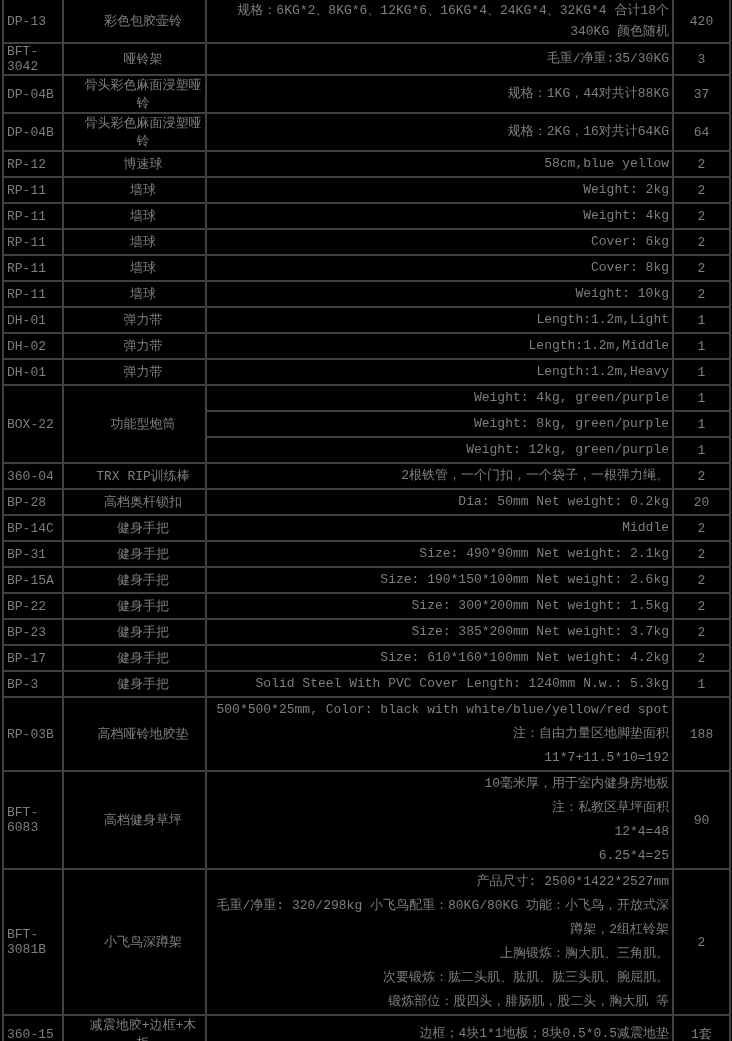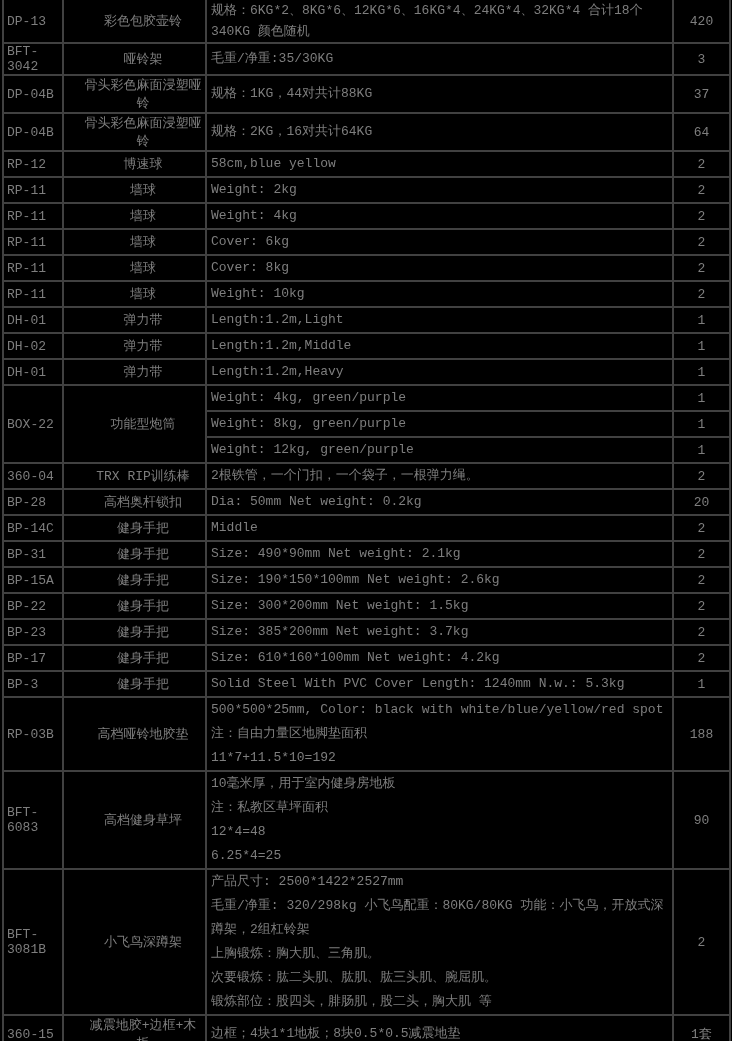--- a/index.html
+++ b/index.html
@@ -25,21 +25,21 @@
     border: 2px solid #414141;
     color: #7e7e7e;
     font-size: 13px;
     padding: 0 3px;
     vertical-align: middle;
     overflow: hidden;
     word-break: break-word;
   }
   td.c1 { text-align: left; }
   td.c2 { text-align: center; padding-left: 20px; }
-  td.c3 { text-align: left; padding-left: 4px; }
+  td.c3 { text-align: right; padding-left: 4px; }
   td.c4 { text-align: center; }
   .sl { line-height: 24px; }
   .sl.tight { line-height: 21px; }
   tr.std  { height: 24px; }
   tr.h42  { height: 42px; }
   tr.h72  { height: 72px; }
   tr.h98  { height: 98px; }
   tr.h141 { height: 141px; }
   tr.h25  { height: 25px; }
 </style>

